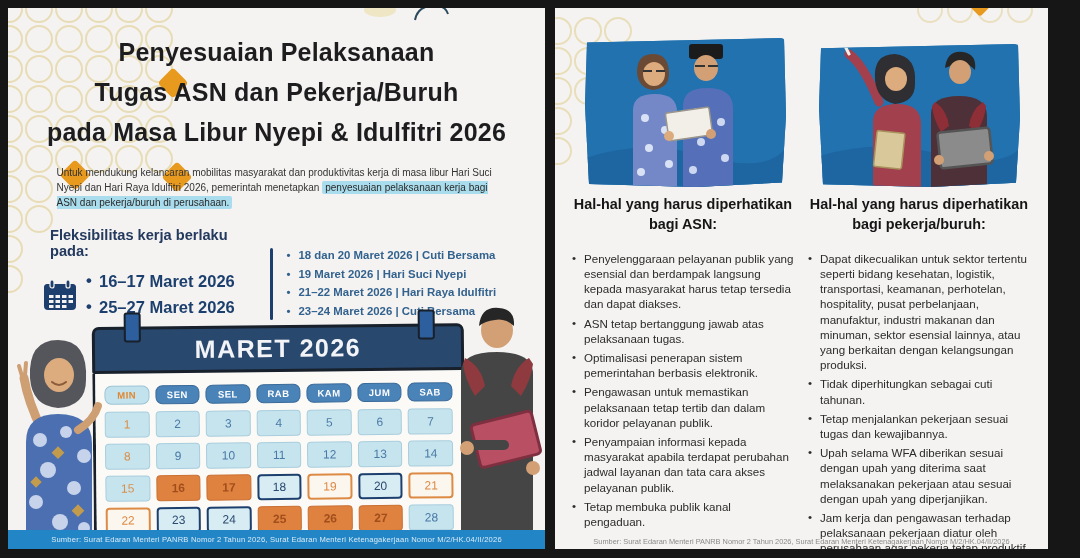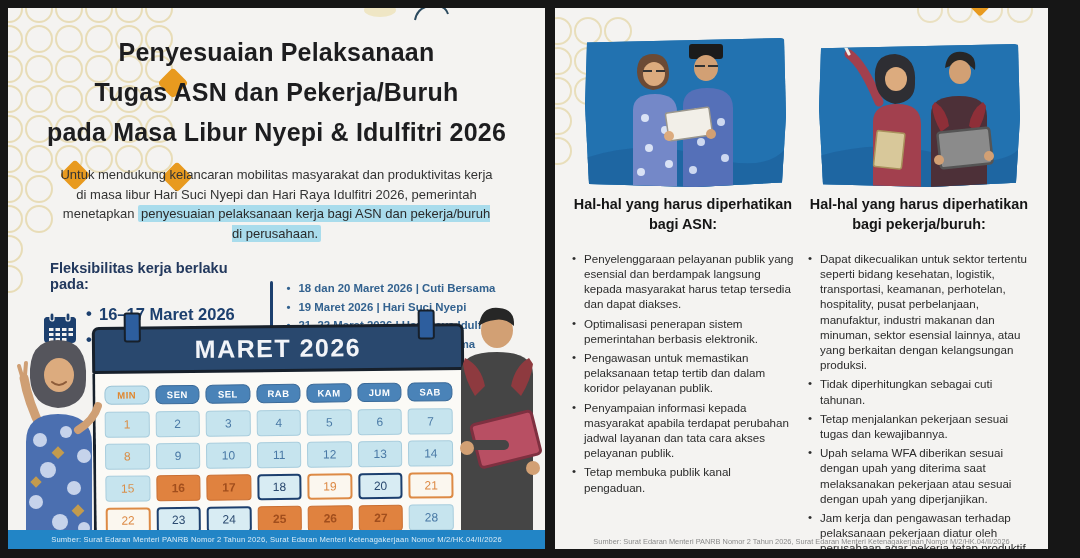--- a/index.html
+++ b/index.html
@@ -12,22 +12,22 @@
   .panel{position:absolute;top:8px;height:541px;background:#f4f3f1;overflow:hidden;}
   .panel-left{left:8px;width:537px;}
   .panel-right{left:555px;width:493px;}
 
   
   .batik{position:absolute;pointer-events:none;}
 
   
   .title{position:relative;margin-top:24px;text-align:center;font-weight:800;
          font-size:25px;line-height:1.6;color:#1d1d1f;letter-spacing:.2px;}
-  .intro{position:relative;margin:13px auto 0;width:440px;text-align:center;
-         font-size:13px;line-height:1.5;color:#333;}
+  .intro{position:relative;margin:13px auto 0;width:440px;text-align:left;
+         font-size:10px;line-height:1.5;color:#333;}
   .intro .hl{background:var(--highlight);padding:1px 3px;border-radius:2px;color:#2a2a2a;}
 
   .flexrow{position:relative;margin:17px 0 0 34px;display:flex;align-items:flex-end;}
   .flexleft{width:222px;}
   .flex-heading{font-size:14.6px;font-weight:bold;color:#23395e;margin-left:8px;}
   .flex-dates-wrap{display:flex;align-items:center;margin-top:10px;}
   .cal-icon{width:36px;height:34px;flex:0 0 36px;margin-right:8px;}
   .flex-dates{list-style:none;}
   .flex-dates li{position:relative;padding-left:13px;font-size:16.5px;font-weight:800;
                  color:var(--navy);line-height:1.55;}
@@ -353,20 +353,21 @@
         <circle cx="120" cy="116" r="5" fill="#d2a074"></circle>
         <circle cx="170" cy="112" r="5" fill="#d2a074"></circle>
       </svg>
     </div>
 
     <div class="col col-asn">
       <h2><span>Hal-hal yang harus diperhatikan</span><br>
         <span>bagi ASN:</span></h2>
       <ul class="blist">
           <li>Penyelenggaraan pelayanan publik yang esensial dan berdampak langsung kepada masyarakat harus tetap tersedia dan dapat diakses.</li>
+          <li>ASN tetap bertanggung jawab atas pelaksanaan tugas.</li>
           <li>Optimalisasi penerapan sistem pemerintahan berbasis elektronik.</li>
           <li>Pengawasan untuk memastikan pelaksanaan tetap tertib dan dalam koridor pelayanan publik.</li>
           <li>Penyampaian informasi kepada masyarakat apabila terdapat perubahan jadwal layanan dan tata cara akses pelayanan publik.</li>
           <li>Tetap membuka publik kanal pengaduan.</li>
         </ul>
     </div>
 
     <div class="col col-worker">
       <h2><span>Hal-hal yang harus diperhatikan</span><br>
         <span>bagi pekerja/buruh:</span></h2>

